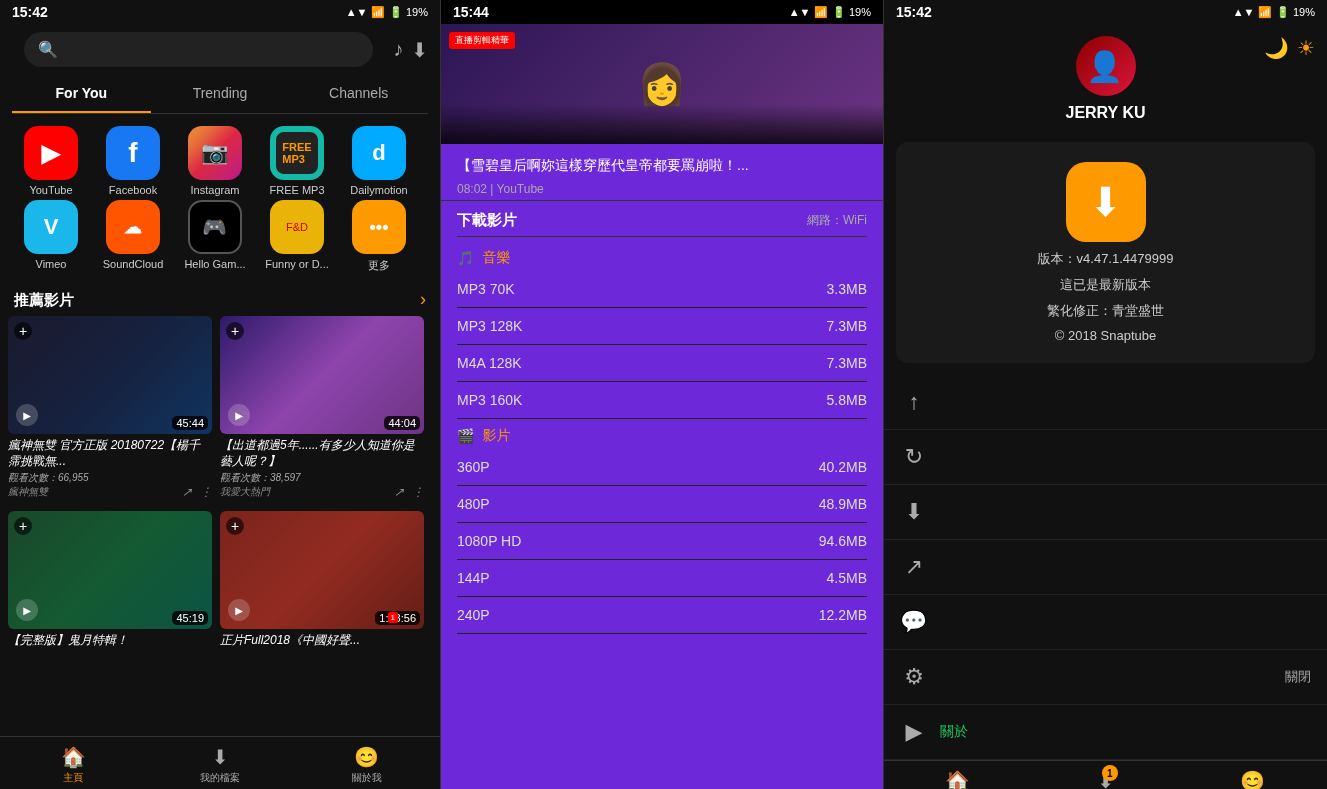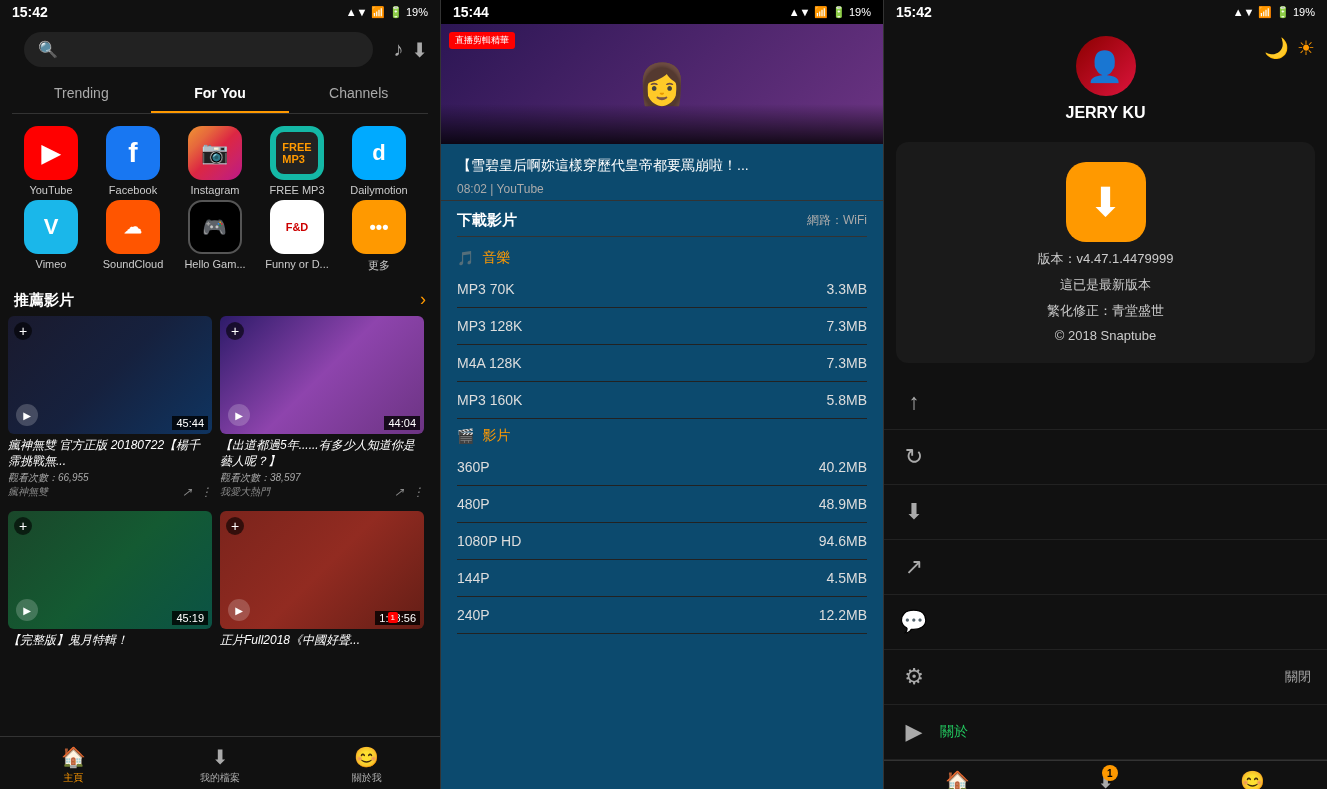--- a/index.html
+++ b/index.html
@@ -103,21 +103,21 @@
     .app-label { font-size: 11px; color: #ccc; text-align: center; }
 
     .icon-youtube { background: #f00; color: #fff; }
     .icon-facebook { background: #1877f2; color: #fff; }
     .icon-instagram { background: linear-gradient(135deg, #f09433, #e6683c, #dc2743, #cc2366, #bc1888); color: #fff; }
     .icon-mp3 { background: #222; color: #f90; border: 6px solid #14b8a6; }
     .icon-dailymotion { background: #00aaff; color: #fff; }
     .icon-vimeo { background: #1ab7ea; color: #fff; }
     .icon-soundcloud { background: #f50; color: #fff; }
     .icon-hellogame { background: #000; border: 2px solid #555; color: #fff; }
-    .icon-funnyordie { background: #ffffff; color: #c00; font-size: 11px; font-weight: bold; }
+    .icon-funnyordie { background: #eab308; color: #c00; font-size: 11px; font-weight: normal; }
     .icon-more { background: #f90; color: #fff; font-size: 22px; }
 
     .section-header {
       display: flex;
       align-items: flex-end;
       justify-content: space-between;
       padding: 4px 14px 6px;
     }
     .section-title { font-size: 15px; font-weight: bold; color: #fff; }
     .section-arrow { color: #f90; font-size: 18px; }
@@ -147,21 +147,21 @@
     .thumb-4 { background: linear-gradient(135deg, #7b241c, #922b21, #641e16); }
 
     .video-duration {
       position: absolute;
       bottom: 4px;
       right: 4px;
       background: rgba(0,0,0,0.8);
       color: #fff;
       font-size: 11px;
       padding: 1px 4px;
-      border-radius: 0;
+      border-radius: 5px;
     }
     .video-play-icon {
       position: absolute;
       left: 8px;
       bottom: 8px;
       width: 22px;
       height: 22px;
       background: rgba(255,255,255,0.2);
       border-radius: 50%;
       display: flex;
@@ -220,21 +220,21 @@
       color: #aaa;
       cursor: pointer;
     }
     .bottom-nav-item.active { color: #f90; }
     .bottom-nav-icon { font-size: 20px; margin-bottom: 2px; }
 
     
     .panel-middle {
       width: 443px;
       height: 789px;
-      background: #0c4a6e;
+      background: #6d28d9;
       color: #fff;
       display: flex;
       flex-direction: column;
       flex-shrink: 0;
       border-left: 1px solid #333;
     }
 
     .video-preview {
       width: 100%;
       height: 120px;
@@ -444,22 +444,22 @@
 
   <div style="display:flex;align-items:center;padding:0 12px;gap:8px;">
     <div class="search-bar" style="flex:1;">
       <span class="search-icon-svg">🔍</span>
     </div>
     <span class="search-action-btn">♪</span>
     <span class="search-action-btn">⬇</span>
   </div>
 
   <div class="tabs">
+    <div class="tab active">For You</div>
     <div class="tab">Trending</div>
-    <div class="tab active">For You</div>
     <div class="tab">Channels</div>
   </div>
 
   <div class="app-grid">
     <div class="app-item">
       <div class="app-icon icon-youtube">▶</div>
       <span class="app-label">YouTube</span>
     </div>
     <div class="app-item">
       <div class="app-icon icon-facebook" style="font-size:28px;font-weight:bold;">f</div>

